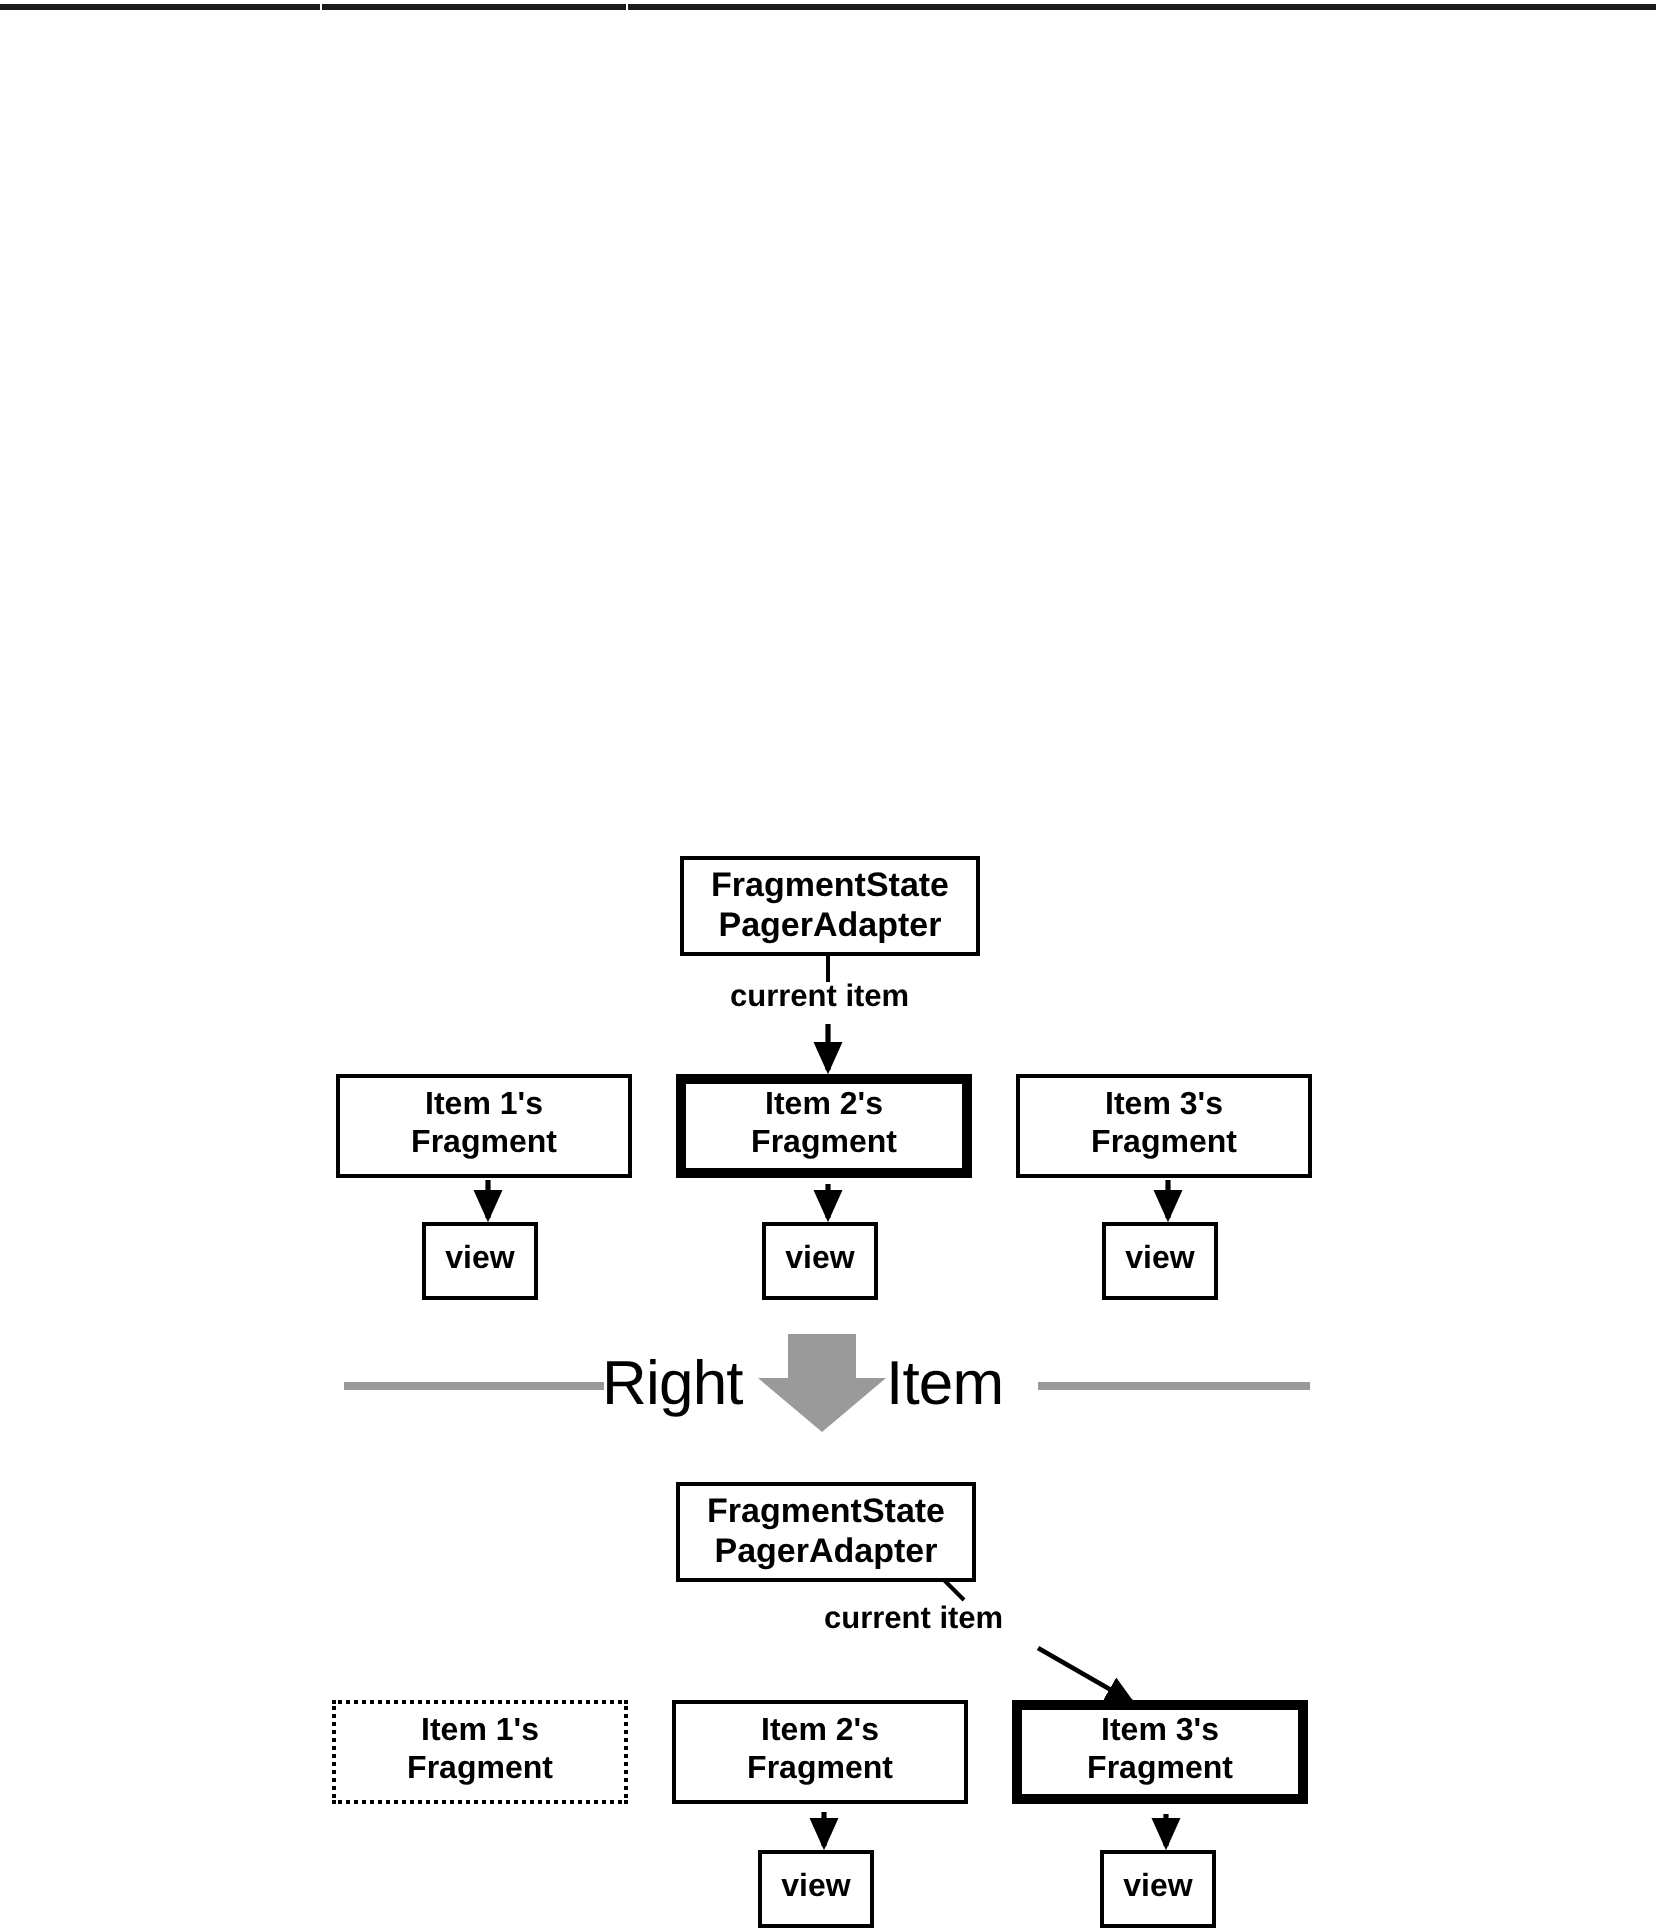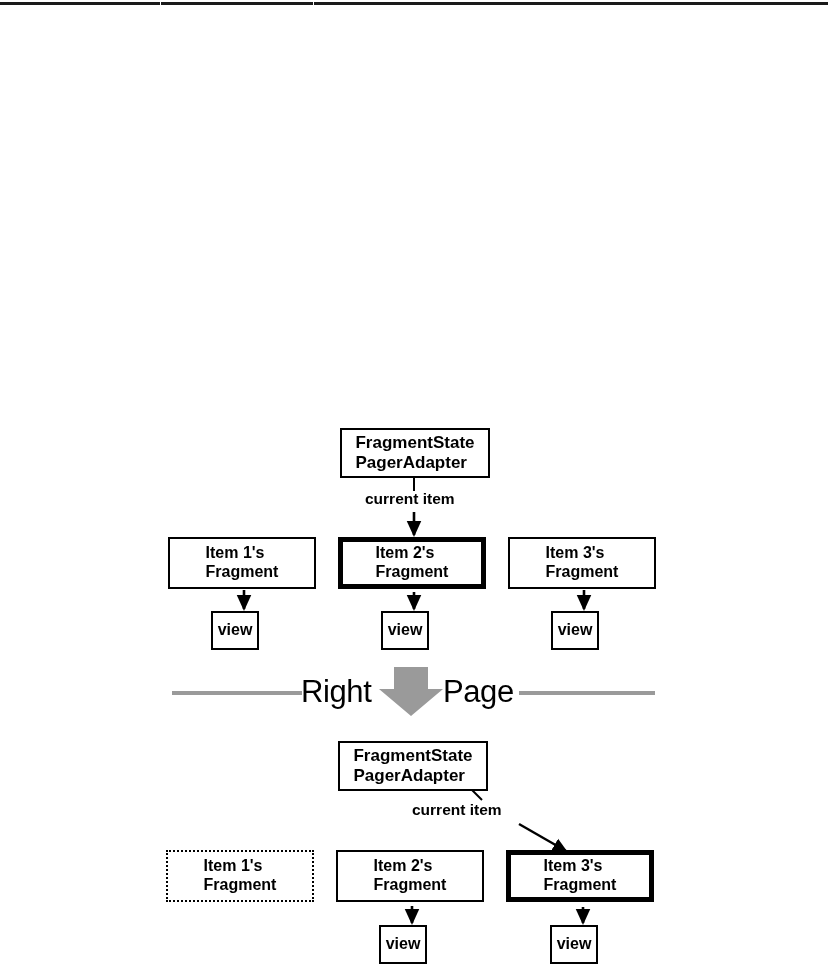--- a/index.html
+++ b/index.html
@@ -37,40 +37,41 @@
   }
 
   
   .box {
     position: absolute;
     box-sizing: border-box;
     background: #ffffff;
     display: flex;
     align-items: center;
     justify-content: center;
+    text-align: center;
     font-weight: bold;
     line-height: 1.18;
     color: #000000;
   }
   .box.solid   { border: 2px solid #000000; }
   .box.heavy   { border: 5px solid #000000; }
   .box.dotted  { border: 2px dotted #000000; background: #ffffff; }
 
   .adapter-box {
     width: 150px;
     height: 50px;
     font-size: 17px;
   }
   .fragment-box {
     width: 148px;
     height: 52px;
     font-size: 16px;
   }
   .view-box {
-    width: 48px;
+    width: 58px;
     height: 39px;
     font-size: 16px;
   }
 
   
   .annot {
     position: absolute;
     font-size: 15.5px;
     font-weight: bold;
     white-space: nowrap;
@@ -173,21 +174,21 @@
 
   <div class="box solid view-box" style="left:551px; top:611px;">view</div>
 
   <div class="divider-line" style="left:172px; top:691px; width:130px;"></div>
   <div class="divider-word" style="left:301px; top:674px;">Right</div>
 
   <svg class="links" style="left:0; top:0;" viewBox="0 0 828 964" width="828" height="964">
     <polygon points="394,667 428,667 428,689 443,689 411,716 379,689 394,689" fill="#9a9a9a"></polygon>
   </svg>
 
-  <div class="divider-word" style="left:443px; top:674px;">Page</div>
+  <div class="divider-word" style="left:443px; top:674px;">Item</div>
   <div class="divider-line" style="left:519px; top:691px; width:136px;"></div>
 
   <div class="box solid adapter-box" style="left:338px; top:741px;">
     <span>
       <span>FragmentState</span><br>
       <span>PagerAdapter</span>
     </span>
   </div>
 
   <div class="annot" style="left:412px; top:801px;">current item</div>

